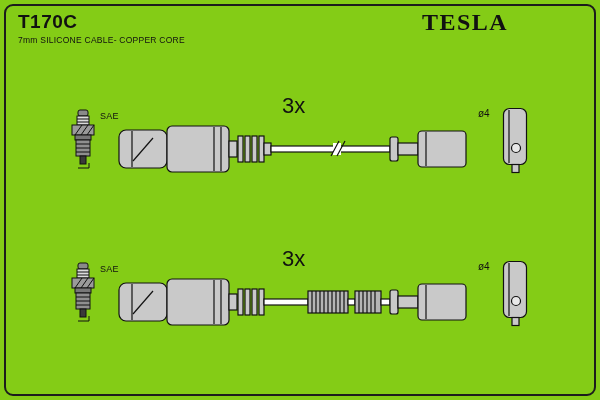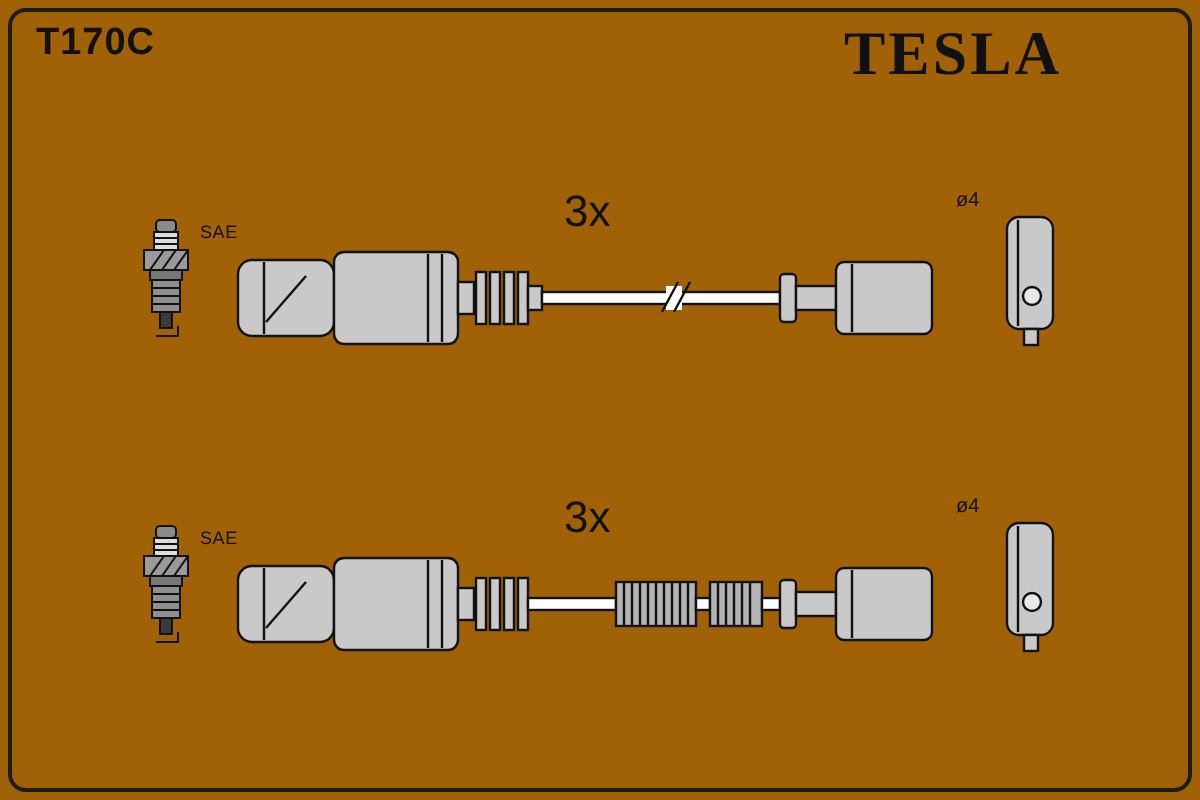--- a/index.html
+++ b/index.html
@@ -1,53 +1,54 @@
 <!DOCTYPE html>
 <html><head>
 <meta charset="utf-8">
 <style>
   html,body{margin:0;padding:0;background:#fff;}
   .canvas{
-    position:relative;width:600px;height:400px;background:#a16207;
+    position:relative;width:600px;height:400px;background:#84cc16;
     font-family:"Liberation Sans",sans-serif;color:#111;overflow:hidden;
   }
   .frame{
     position:absolute;inset:4px;border:2px solid #1c1c1c;border-radius:9px;
   }
   .part-number{
     position:absolute;left:12px;top:5px;
     font-size:19px;font-weight:bold;letter-spacing:.5px;
   }
   .subtitle{
     position:absolute;left:12px;top:29px;
     font-size:8.5px;letter-spacing:.25px;
   }
   .brand{
     position:absolute;left:416px;top:3px;
     font-family:"Liberation Serif",serif;font-weight:bold;
-    font-size:31px;letter-spacing:1.5px;
+    font-size:24px;letter-spacing:1.5px;
   }
   .row{position:absolute;left:0;right:0;height:100px;}
   .row1{top:89px;}
   .row2{top:242px;}
   .plug{position:absolute;left:58px;top:14px;width:38px;height:68px;}
   .sae-label{position:absolute;left:94px;top:16px;font-size:9px;font-weight:normal;letter-spacing:.3px;}
   .qty-label{position:absolute;left:276px;top:-2px;font-size:22px;}
   .cable{position:absolute;left:112px;top:26px;width:354px;height:56px;}
-  .dia-label{position:absolute;left:472px;top:0;font-size:10px;}
+  .dia-label{position:absolute;left:472px;top:13px;font-size:10px;}
   .terminal{position:absolute;left:496px;top:12px;width:27px;height:68px;}
   svg{display:block;}
 </style>
 </head>
 <body>
 
 <div class="canvas">
   <div class="frame">
 
     <div class="part-number">T170C</div>
+    <div class="subtitle">7mm SILICONE CABLE- COPPER CORE</div>
     <div class="brand">TESLA</div>
 
     <section class="row row1">
 
       <svg class="plug" viewBox="0 0 38 68">
         <g stroke="#111" stroke-width="1">
           <rect x="14" y="1" width="10" height="6" rx="2" fill="#8a8a8a"></rect>
           <rect x="13" y="7" width="12" height="9" fill="#dcdcdc"></rect>
           <line x1="13" y1="10" x2="25" y2="10"></line>
           <line x1="13" y1="13" x2="25" y2="13"></line>

